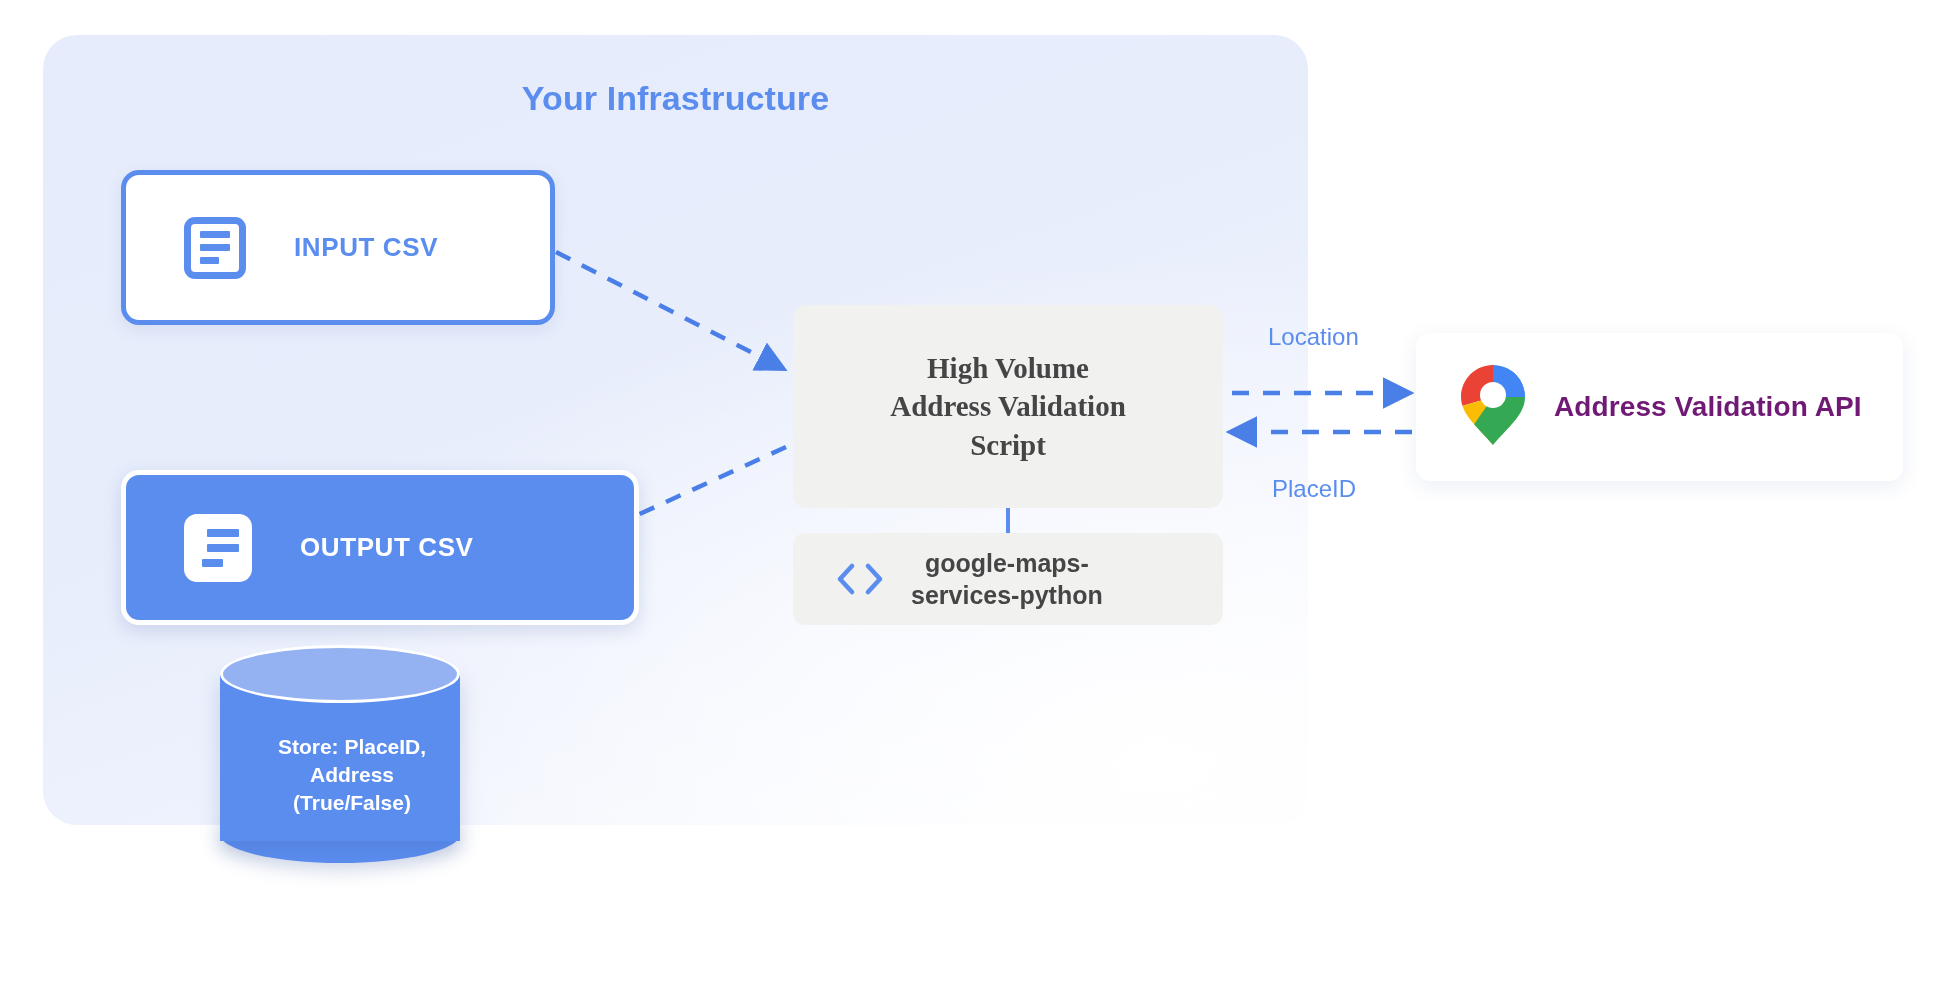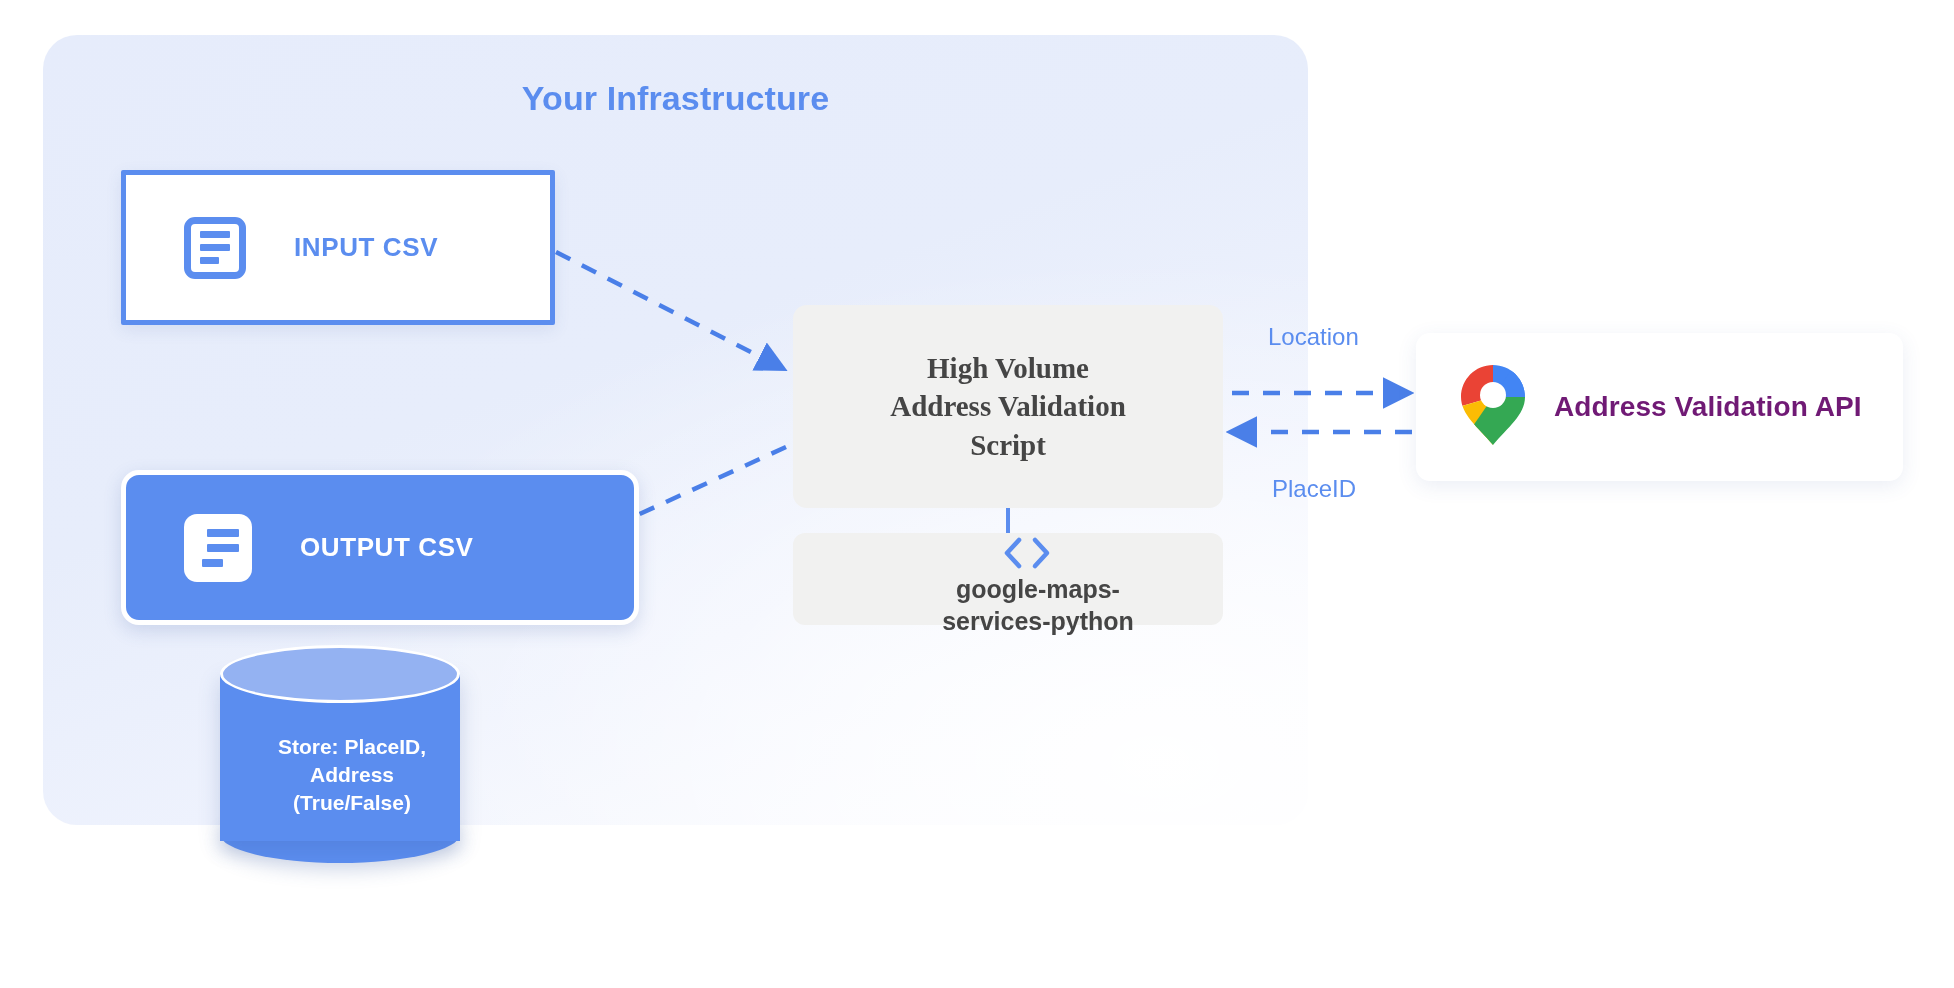--- a/index.html
+++ b/index.html
@@ -55,21 +55,21 @@
   }
 
   
   #input-csv {
     left: 121px;
     top: 170px;
     width: 434px;
     height: 155px;
     background: #ffffff;
     border: 5px solid #5b8def;
-    border-radius: 2px;
+    border-radius: 18px;
     padding-left: 58px;
     box-shadow: 0 5px 16px rgba(60,90,160,0.10);
   }
   #input-csv .label {
     margin-left: 48px;
     font-size: 26px;
     font-weight: 700;
     letter-spacing: 0.6px;
     color: #5b8def;
   }
@@ -168,21 +168,20 @@
     left: 793px;
     top: 533px;
     width: 430px;
     height: 92px;
     background: #f1f1f0;
     border-radius: 12px;
     display: flex;
     align-items: center;
     padding-left: 38px;
     box-sizing: border-box;
-    flex-direction: column;
   }
   .code-icon {
     flex: none;
     width: 58px;
     height: 40px;
     display: flex;
     align-items: center;
     justify-content: center;
   }
   #library-box .label {

